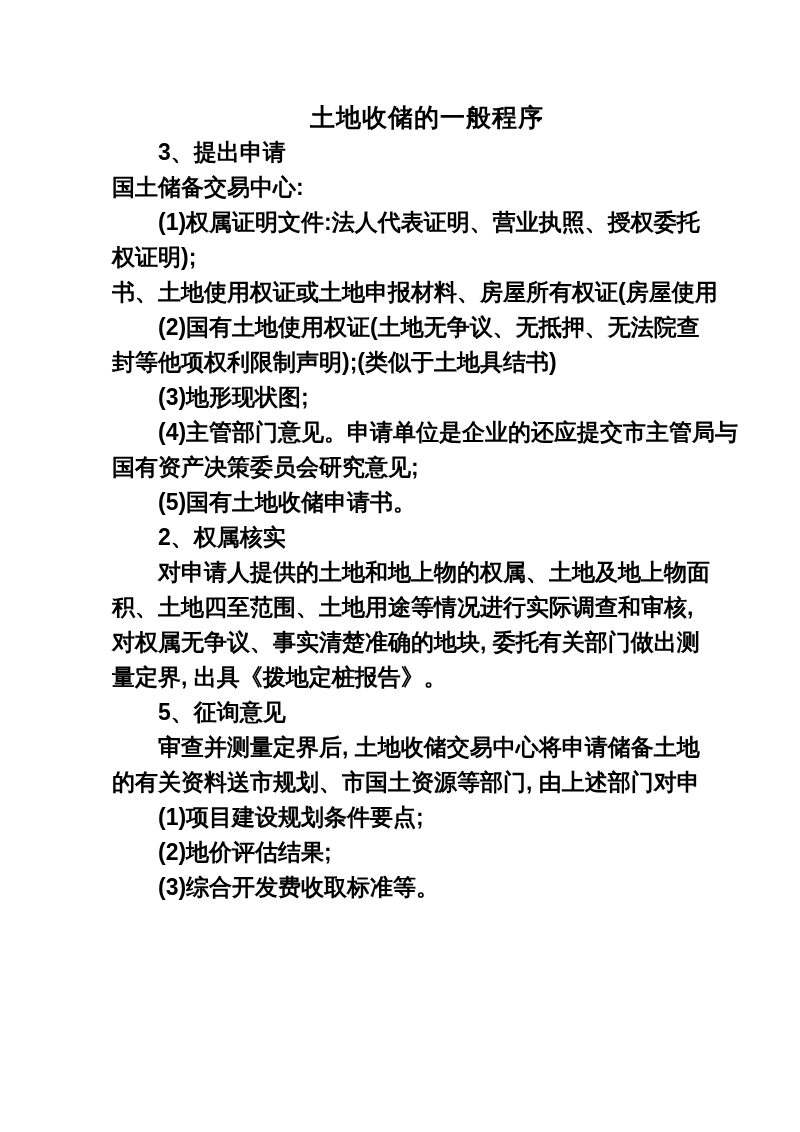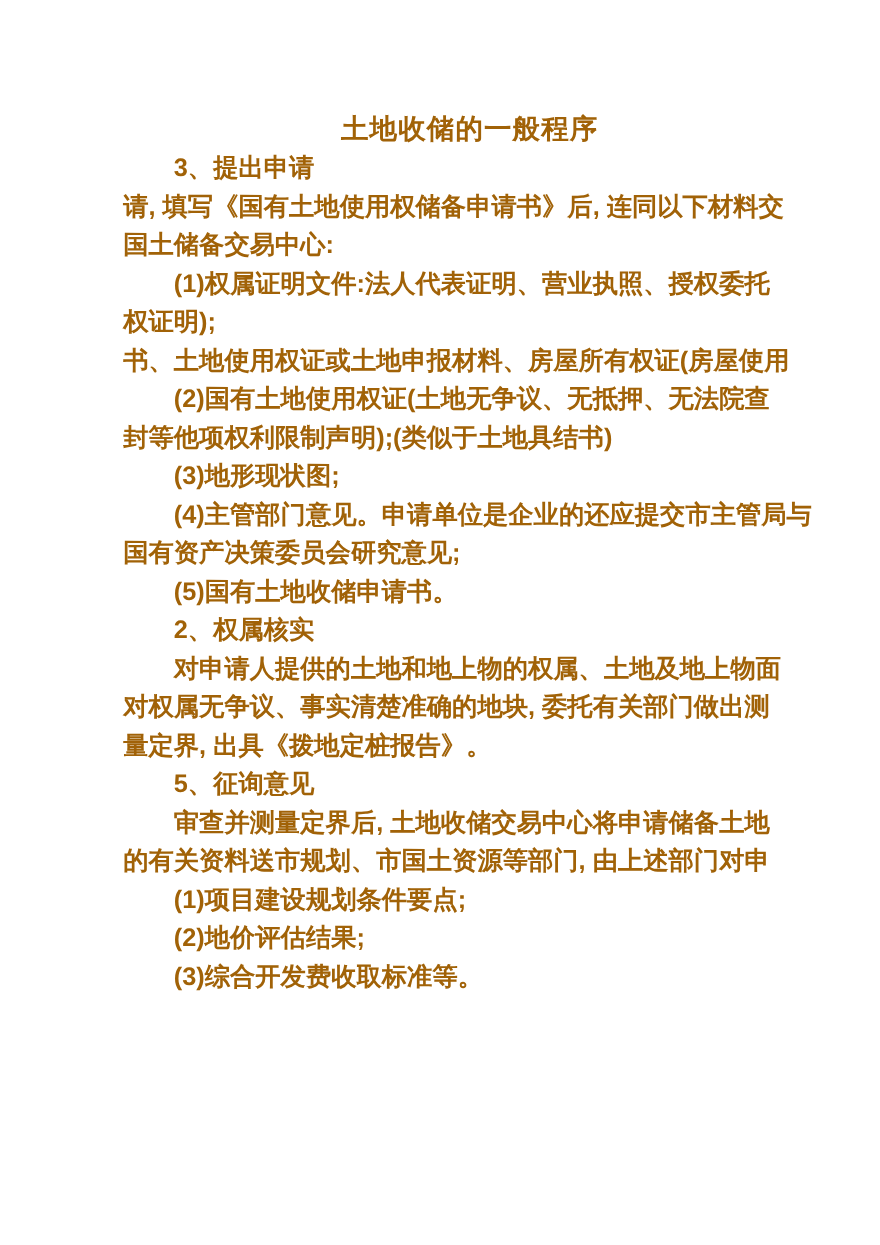--- a/index.html
+++ b/index.html
@@ -40,38 +40,38 @@
     white-space: nowrap;
     letter-spacing: 0px;
   }
   .line.indent {
     text-indent: 2em;
   }
 </style>
 </head>
 <body>
 
-<div class="page" style="background: rgb(255, 255, 255); color: #a16207;">
+<div class="page" style="background: rgb(255, 255, 255); color: #000000;">
   <div class="doc">
     <h1 class="title">土地收储的一般程序</h1>
     <div>
         <div class="line indent">3、提出申请</div>
-        <div class="line">请, 填写《国有土地使用权储备申请书》后, 连同以下材料交</div>
         <div class="line">国土储备交易中心:</div>
         <div class="line indent">(1)权属证明文件:法人代表证明、营业执照、授权委托</div>
         <div class="line">权证明);</div>
         <div class="line">书、土地使用权证或土地申报材料、房屋所有权证(房屋使用</div>
         <div class="line indent">(2)国有土地使用权证(土地无争议、无抵押、无法院查</div>
         <div class="line">封等他项权利限制声明);(类似于土地具结书)</div>
         <div class="line indent">(3)地形现状图;</div>
         <div class="line indent">(4)主管部门意见。申请单位是企业的还应提交市主管局与</div>
         <div class="line">国有资产决策委员会研究意见;</div>
         <div class="line indent">(5)国有土地收储申请书。</div>
         <div class="line indent">2、权属核实</div>
         <div class="line indent">对申请人提供的土地和地上物的权属、土地及地上物面</div>
+        <div class="line">积、土地四至范围、土地用途等情况进行实际调查和审核,</div>
         <div class="line">对权属无争议、事实清楚准确的地块, 委托有关部门做出测</div>
         <div class="line">量定界, 出具《拨地定桩报告》。</div>
         <div class="line indent">5、征询意见</div>
         <div class="line indent">审查并测量定界后, 土地收储交易中心将申请储备土地</div>
         <div class="line">的有关资料送市规划、市国土资源等部门, 由上述部门对申</div>
         <div class="line indent">(1)项目建设规划条件要点;</div>
         <div class="line indent">(2)地价评估结果;</div>
         <div class="line indent">(3)综合开发费收取标准等。</div>
       </div>
   </div>

